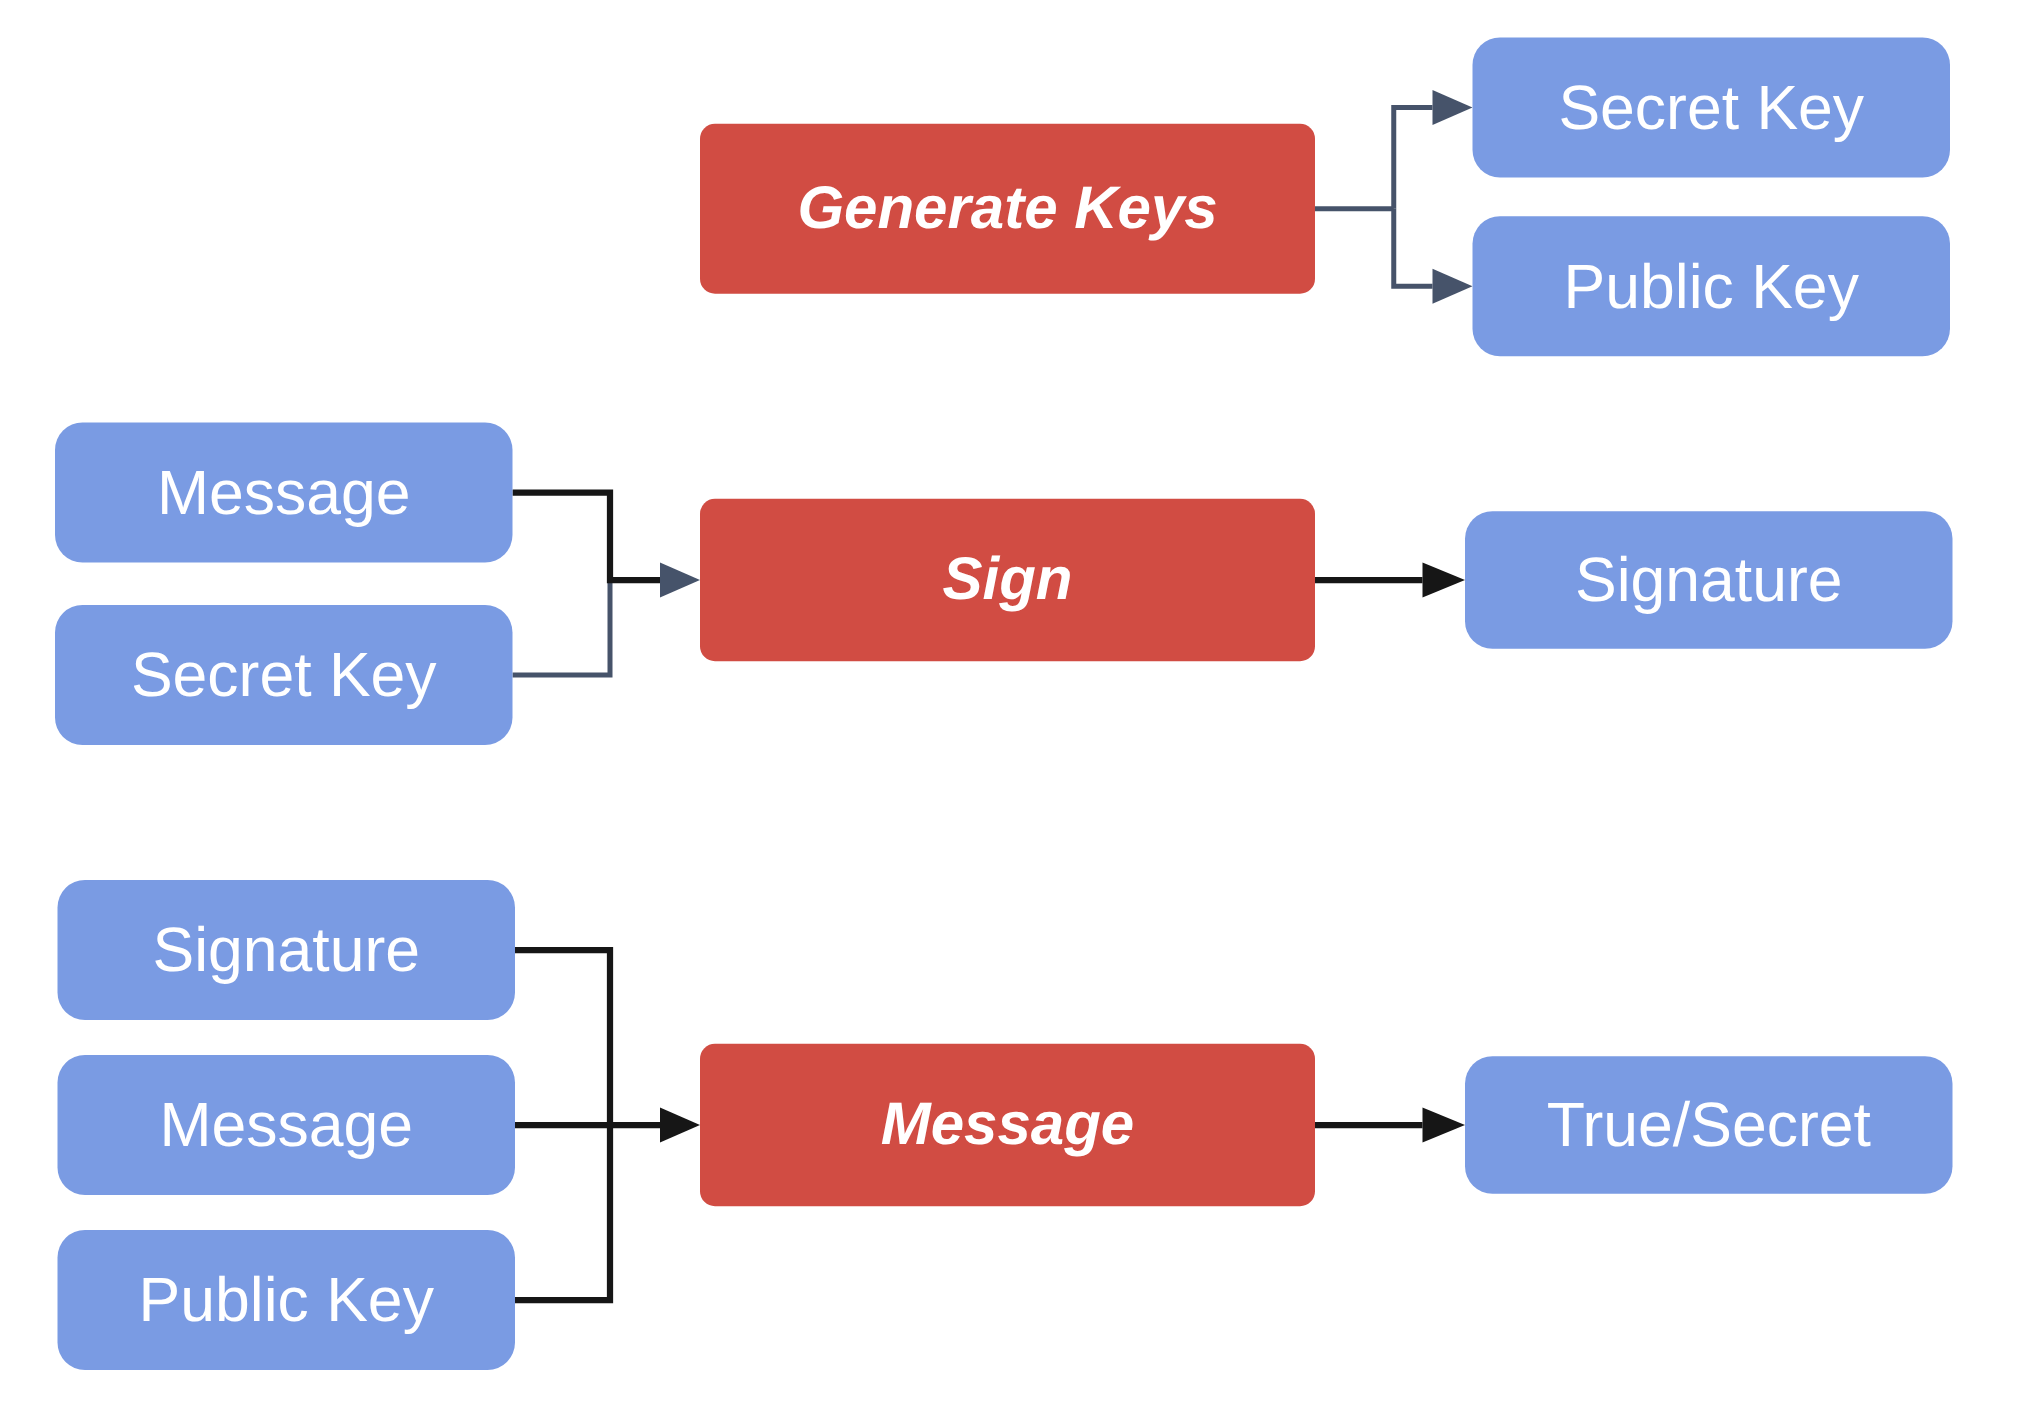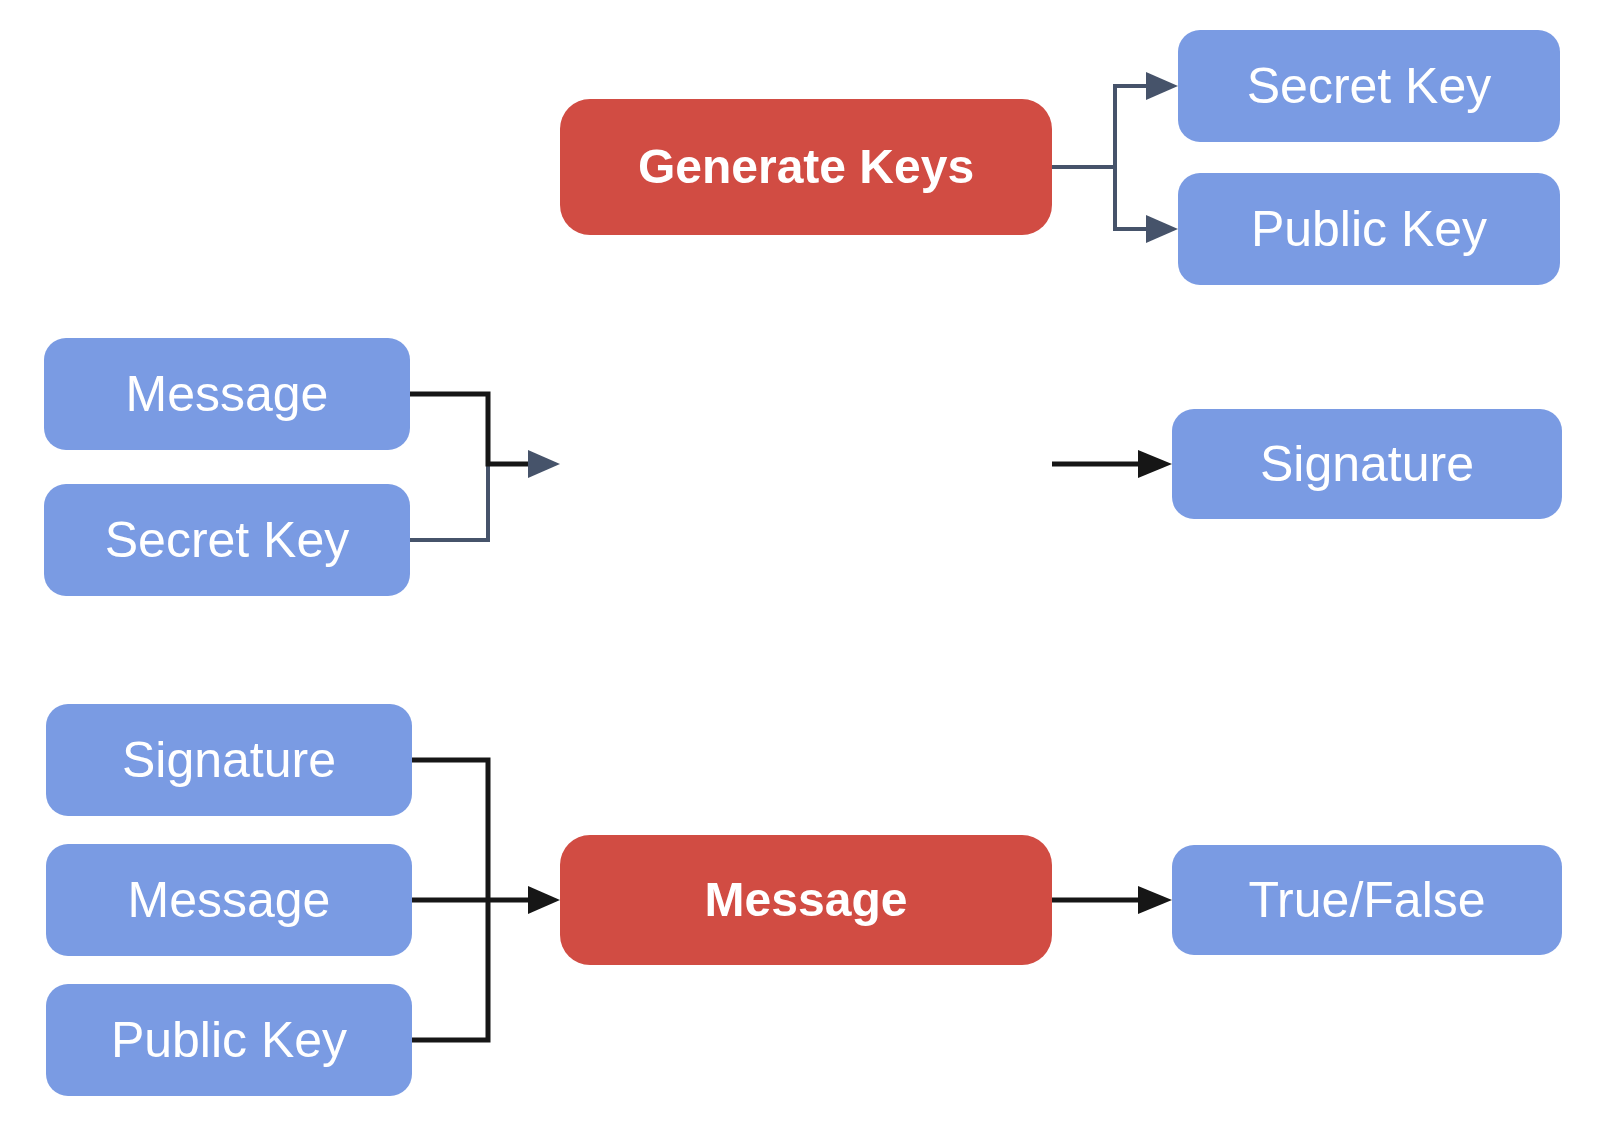--- a/index.html
+++ b/index.html
@@ -42,23 +42,24 @@
     white-space: nowrap;
   }
   .node.data {
     background: var(--data-fill);
     border-radius: 22px;
     font-size: 50px;
     font-weight: 400;
   }
   .node.process {
     background: var(--process-fill);
-    border-radius: 30px;
+    border-radius: 12px;
     font-size: 48px;
     font-weight: 700;
+    font-style: italic;
   }
   .line-slate {
     stroke: var(--branch-connector);
     stroke-width: 4;
     fill: none;
   }
   .line-flow {
     stroke: var(--flow-connector);
     stroke-width: 5;
     fill: none;
@@ -111,21 +112,22 @@
       <polygon class="head-flow" points="1172,900 1138,886 1138,914"></polygon>
     </g>
   </svg>
 
   <div class="node process" style="left:560px; top:99px; width:492px; height:136px;">Generate Keys</div>
   <div class="node data" style="left:1178px; top:30px; width:382px; height:112px;">Secret Key</div>
   <div class="node data" style="left:1178px; top:173px; width:382px; height:112px;">Public Key</div>
 
   <div class="node data" style="left:44px; top:338px; width:366px; height:112px;">Message</div>
   <div class="node data" style="left:44px; top:484px; width:366px; height:112px;">Secret Key</div>
+  <div class="node process" style="left:560px; top:399px; width:492px; height:130px;">Sign</div>
   <div class="node data" style="left:1172px; top:409px; width:390px; height:110px;">Signature</div>
 
   <div class="node data" style="left:46px; top:704px; width:366px; height:112px;">Signature</div>
   <div class="node data" style="left:46px; top:844px; width:366px; height:112px;">Message</div>
   <div class="node data" style="left:46px; top:984px; width:366px; height:112px;">Public Key</div>
   <div class="node process" style="left:560px; top:835px; width:492px; height:130px;">Message</div>
-  <div class="node data" style="left:1172px; top:845px; width:390px; height:110px;">True/False</div>
+  <div class="node data" style="left:1172px; top:845px; width:390px; height:110px;">True/Secret</div>
 
 </div>
 
 </body></html>

